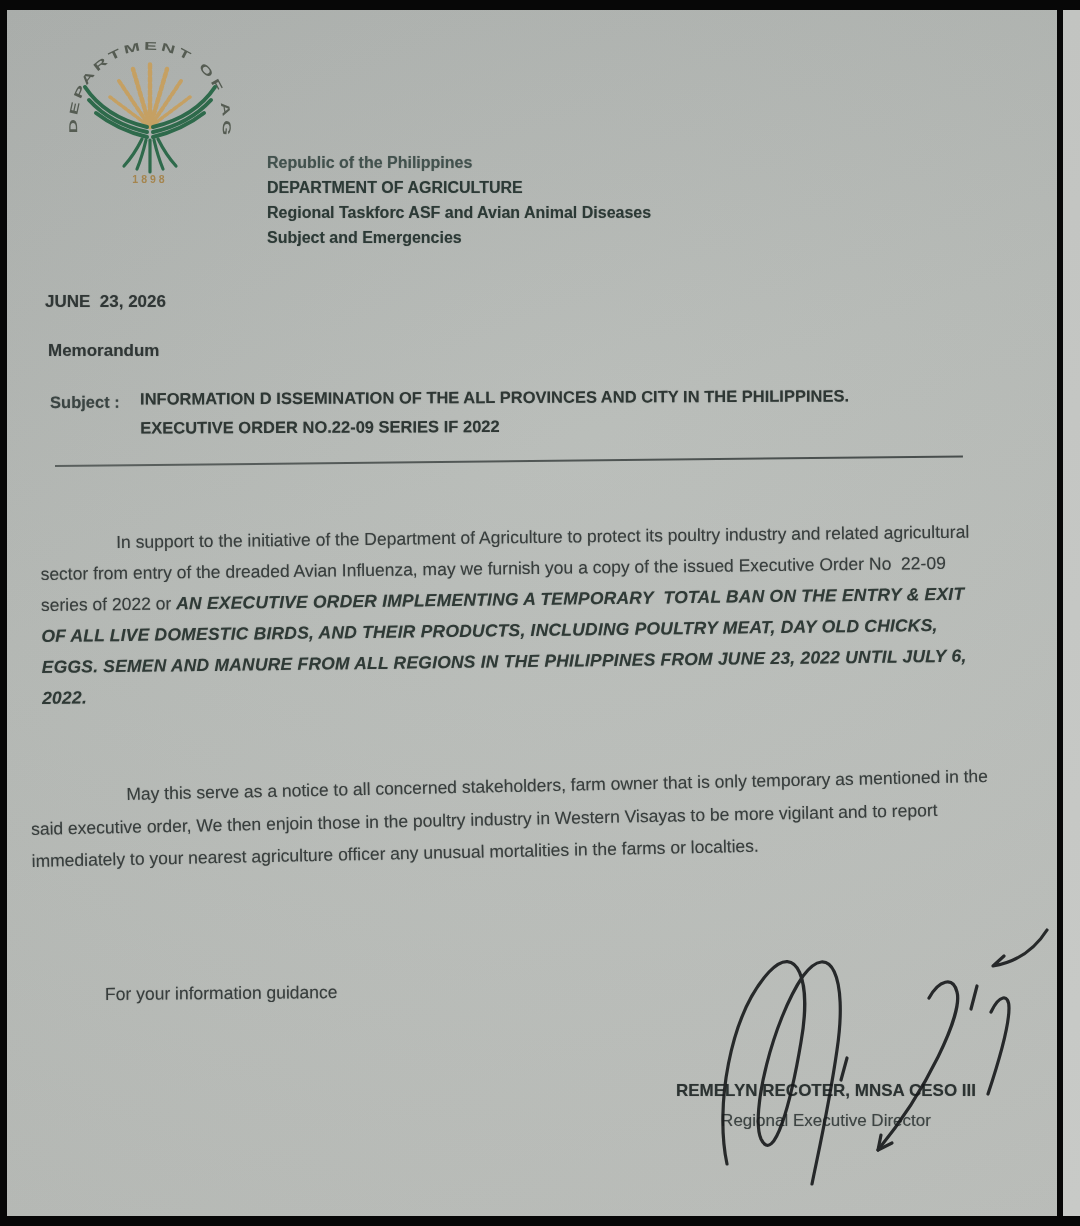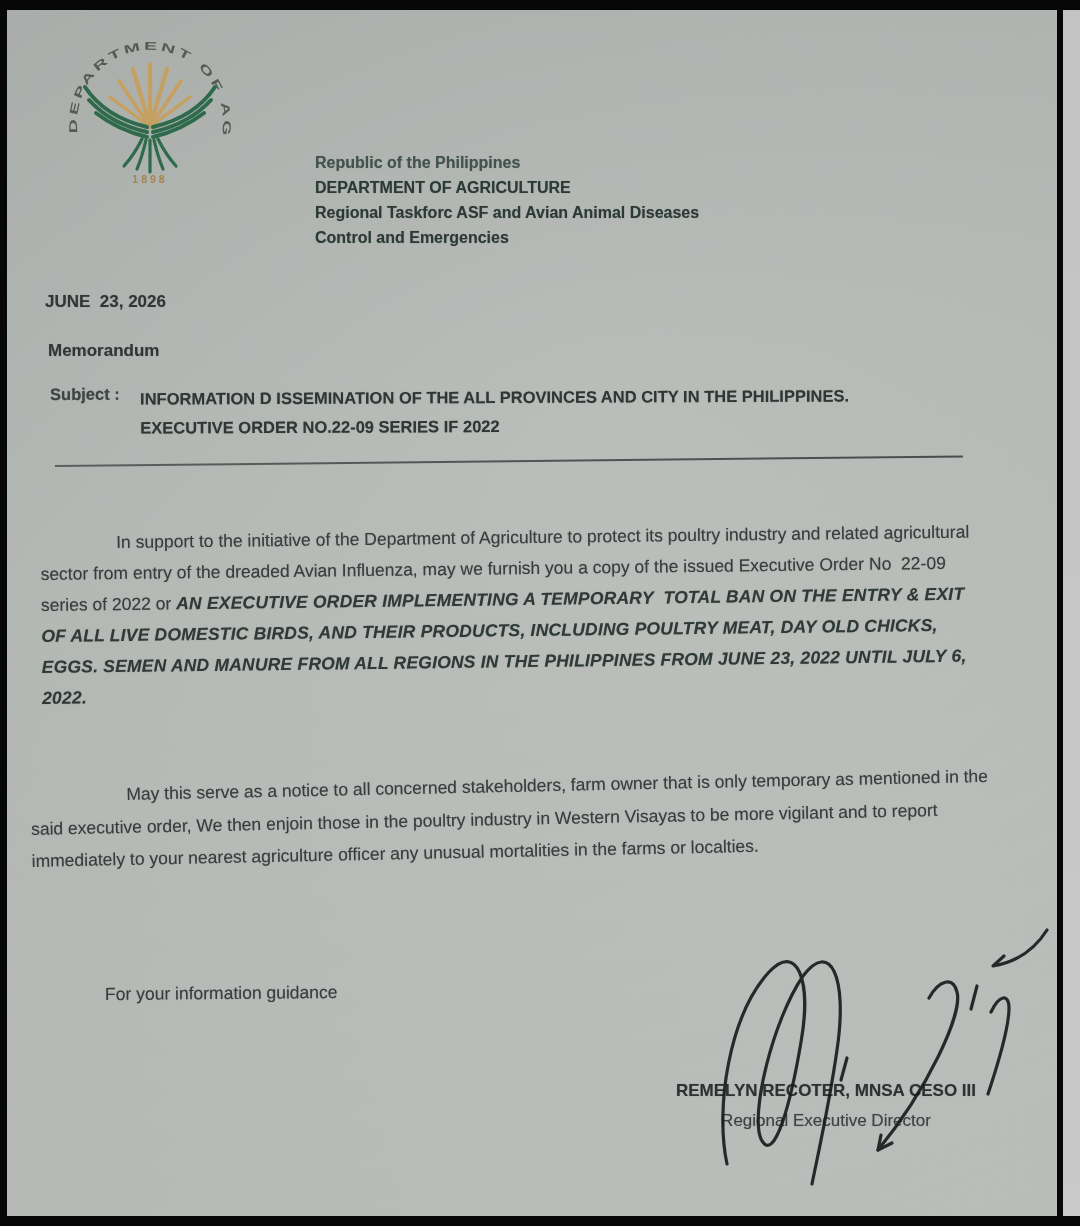--- a/index.html
+++ b/index.html
@@ -12,27 +12,27 @@
     background:
       radial-gradient(130% 95% at 55% 35%, rgba(255,255,255,0.06), rgba(0,0,0,0.05)),
       linear-gradient(160deg,#acb0ad 0%,#b6bab6 40%,#c0c3bf 100%);
     overflow:hidden;
   }
   .edge-strip{
     position:absolute;left:1063px;top:10px;width:17px;height:1206px;
     background:linear-gradient(180deg,#c2c4c1,#c8cac7);
   }
   .txt{position:absolute;color:#383e3d;text-shadow:0 0 1px rgba(56,62,60,.45);}
-  .org{left:260px;top:140px;font-size:16px;line-height:25px;color:#31403c;margin-left:48px;}
+  .org{left:260px;top:140px;font-size:16px;line-height:25px;color:#31403c;}
   .org .l0{font-weight:600;color:#42524e;}
   .org .lb{font-weight:700;color:#2c3a36;}
   .date{left:38px;top:282px;font-size:17px;font-weight:700;white-space:pre-wrap;color:#303736;}
   .memo{left:41px;top:331px;font-size:17px;font-weight:700;color:#303736;}
   .subject{left:43px;top:375px;width:930px;transform:rotate(-0.25deg);transform-origin:left top;}
-  .subject .lab{position:absolute;left:0;top:0;font-size:16.5px;font-weight:600;color:#3b4543;text-align:center;}
+  .subject .lab{position:absolute;left:0;top:8px;font-size:16.5px;font-weight:600;color:#3b4543;text-align:center;}
   .subject .lines{position:absolute;left:90px;top:0;width:860px;font-size:16.5px;font-weight:700;line-height:29px;color:#2e3734;}
   .rule{position:absolute;left:48px;top:455px;width:908px;height:2px;
         background:linear-gradient(90deg,#5a605e,#474d4c);transform:rotate(-0.6deg);transform-origin:left center;}
   .para{font-size:17.5px;line-height:31px;white-space:pre-wrap;}
   .p1{left:33px;top:518px;width:945px;text-indent:76px;transform:rotate(-0.7deg);transform-origin:left top;}
   .p1 .emph{font-style:italic;font-weight:700;color:#2f3a36;letter-spacing:.2px;}
   .p2{left:23px;top:770px;width:992px;text-indent:96px;line-height:32.5px;transform:rotate(-1.2deg);transform-origin:left top;}
   .closing{left:98px;top:973px;font-size:17.5px;transform:rotate(-0.5deg);}
   .sigblock{left:623px;top:1066px;width:392px;text-align:center;line-height:30px;}
   .sigblock .nm{font-size:17px;font-weight:700;color:#2c3332;}
@@ -77,21 +77,21 @@
         <path d="M99,115 Q103,132 108,144" stroke-width="3.2"></path>
         <path d="M103,114 Q111,130 121,141" stroke-width="3.2"></path>
       </g>
       <text x="95" y="158" text-anchor="middle" font-family="Liberation Sans,sans-serif" font-size="10.5" font-weight="700" letter-spacing="3" fill="#a5854e">1898</text>
     </svg>
 
     <div class="txt org">
       <div class="l0">Republic of the Philippines</div>
       <div class="lb">DEPARTMENT OF AGRICULTURE</div>
       <div class="lb">Regional Taskforc ASF and Avian Animal Diseases</div>
-      <div class="lb">Control and Emergencies</div>
+      <div class="lb">Subject and Emergencies</div>
     </div>
 
     <div class="txt date">JUNE  23, 2026</div>
     <div class="txt memo">Memorandum</div>
 
     <div class="txt subject">
       <span class="lab">Subject :</span>
       <div class="lines">
         <div>INFORMATION D ISSEMINATION OF THE ALL PROVINCES AND CITY IN THE PHILIPPINES.</div>
         <div>EXECUTIVE ORDER NO.22-09 SERIES IF 2022</div>

